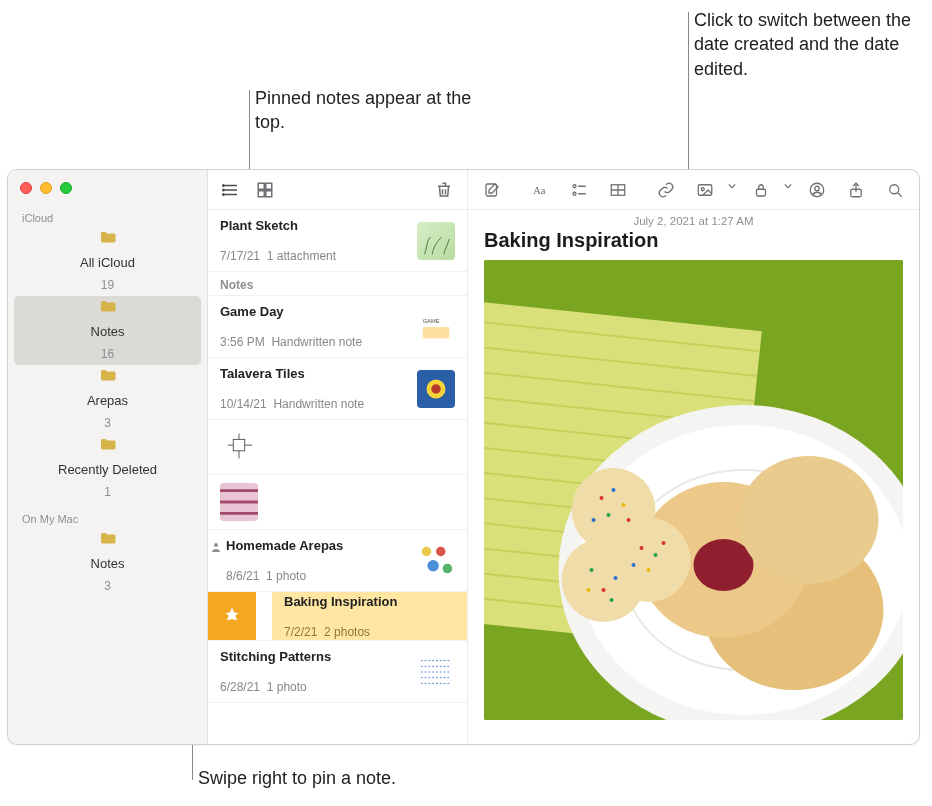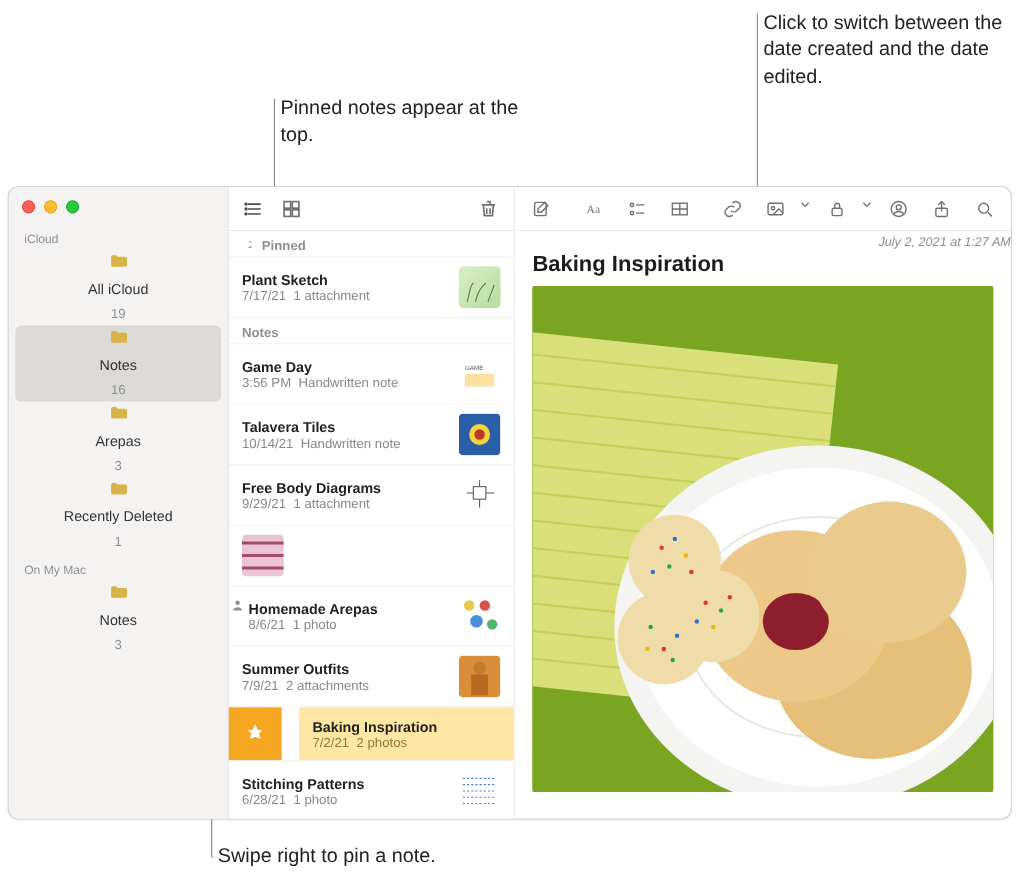--- a/index.html
+++ b/index.html
@@ -114,21 +114,21 @@
 
   .note-row {
     display:flex; gap:16px; align-items:center;
     padding: 8px 12px;
     border-bottom: 1px solid rgba(0,0,0,0.06);
     cursor: default;
     position:relative;
   }
   .note-row .meta { flex:1; min-width:0; }
   .note-row .title { font-size:13px; font-weight:700; color:#222; white-space:nowrap; overflow:hidden; text-overflow:ellipsis;}
-  .note-row .sub   { font-size:12px; color:#888; white-space:nowrap; overflow:hidden; text-overflow:ellipsis;}
+  .note-row .sub   { font-size:12px; color:#888; white-space:nowrap; overflow:hidden; text-overflow:ellipsis;margin-top:16px;}
   .note-row .thumb {
     width:38px; height:38px; flex:0 0 38px;
     border-radius:4px; background:#eee;
     display:flex; align-items:center; justify-content:center;
     font-size:18px; overflow:hidden;
   }
   .note-row .share-ind {
     position:absolute; left:2px; top:11px;
     width:12px; height:12px; color:#8e8e93;
   }
@@ -159,23 +159,22 @@
     padding: 0 10px;
     border-bottom: 1px solid rgba(0,0,0,0.08);
     color:#6f6f74;
   }
   .editor-toolbar .grp { display:flex; gap:11px; align-items:flex-start; }
   .editor-toolbar .spacer { flex:1; }
   .editor-toolbar .tb-btn { width:28px; }
   .caret-down { margin-left:-2px; }
 
   .editor-date {
-    text-align:right; font-size:11.5px; color:#8e8e93;
+    text-align:center; font-size:11.5px; color:#8e8e93;
     padding: 5px 0 2px;
-    font-style: italic;
   }
   .editor-title {
     font-size:20px; font-weight:800; padding: 0 16px 8px;
   }
   .editor-image {
     margin: 0 16px 16px; border-radius:2px; overflow:hidden;
     height: 460px; position:relative;
     background:#7aa521;
   }
   .editor-image svg { width:100%; height:100%; display:block; }
@@ -290,28 +289,20 @@
         <svg viewBox="0 0 24 24" fill="none" stroke="currentColor" stroke-width="2">
             <path d="M4 7h16"></path>
             <path d="M10 3h4v4"></path>
             <path d="M6 7l1 13h10l1-13"></path>
             <line x1="10" y1="11" x2="10" y2="18"></line>
             <line x1="14" y1="11" x2="14" y2="18"></line>
           </svg>
       </div>
     </div>
 
-    <div class="list-section-header">
-      <span class="pin-icn">
-        <svg viewBox="0 0 24 24" fill="#8e8e93">
-            <path d="M14 3l7 7-4 1-4 4 1 5-3-3-6 6 6-6-3-3 5 1 4-4 1-4z" transform="rotate(-45 12 12)"></path>
-          </svg>
-      </span>
-      <span>Pinned</span>
-    </div>
 
     <div class="note-row">
       <div class="meta">
         <div class="title">Plant Sketch</div>
         <div class="sub">
           <span>7/17/21</span>&nbsp;&nbsp;<span>1 attachment</span>
         </div>
       </div>
       <div class="thumb" style="background:linear-gradient(135deg,#d8eec7,#b7dca0);">
         <svg viewBox="0 0 40 40">
@@ -351,24 +342,20 @@
             <g>
               <rect width="40" height="40" fill="#2a5fa8"></rect>
               <circle cx="20" cy="20" r="10" fill="#f5d23a"></circle>
               <circle cx="20" cy="20" r="5" fill="#b83a2a"></circle>
             </g>
           </svg>
       </div>
     </div>
 
     <div class="note-row">
-      <div class="meta">
-        <div class="title">Free Body Diagrams</div>
-        <div class="sub"><span>9/29/21</span>&nbsp;&nbsp;<span>1 attachment</span></div>
-      </div>
       <div class="thumb" style="background:#fff;">
         <svg viewBox="0 0 40 40">
             <g stroke="#555" fill="none">
               <rect x="14" y="12" width="12" height="12"></rect>
               <line x1="20" y1="6" x2="20" y2="12"></line>
               <line x1="20" y1="24" x2="20" y2="32"></line>
               <line x1="8" y1="18" x2="14" y2="18"></line>
               <line x1="26" y1="18" x2="34" y2="18"></line>
             </g>
           </svg>
@@ -404,33 +391,20 @@
             <g>
               <circle cx="10" cy="10" r="5" fill="#e9c94a"></circle>
               <circle cx="25" cy="10" r="5" fill="#d9534a"></circle>
               <circle cx="17" cy="25" r="6" fill="#4a8fd9"></circle>
               <circle cx="32" cy="28" r="5" fill="#54b46a"></circle>
             </g>
           </svg>
       </div>
     </div>
 
-    <div class="note-row">
-      <div class="meta">
-        <div class="title">Summer Outfits</div>
-        <div class="sub"><span>7/9/21</span>&nbsp;&nbsp;<span>2 attachments</span></div>
-      </div>
-      <div class="thumb">
-        <svg viewBox="0 0 40 40">
-            <rect width="40" height="40" fill="#d98e3a"></rect>
-            <circle cx="20" cy="12" r="6" fill="#c47a2a"></circle>
-            <rect x="12" y="18" width="16" height="20" fill="#b86a22"></rect>
-          </svg>
-      </div>
-    </div>
 
     <div class="note-row selected">
       <div class="swipe-pin">
         <svg viewBox="0 0 24 24" fill="#fff">
             <path d="M12 2l3 6 5 .5-4 3 2 6-6-2-6 2 2-6-4-3 5-.5z" transform="rotate(0 12 12)"></path>
           </svg>
       </div>
       <div class="sel-body">
         <div class="meta">
           <div class="title">Baking Inspiration</div>

